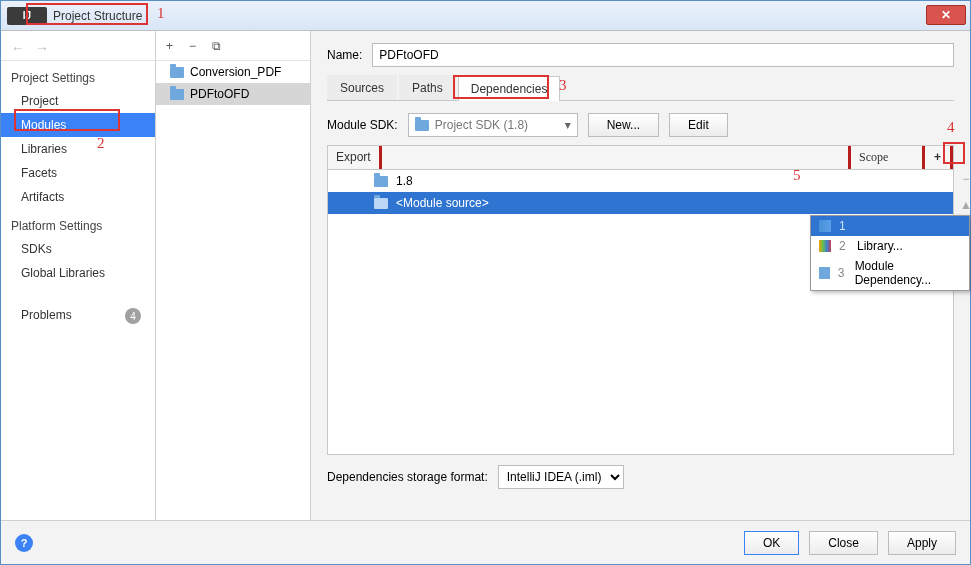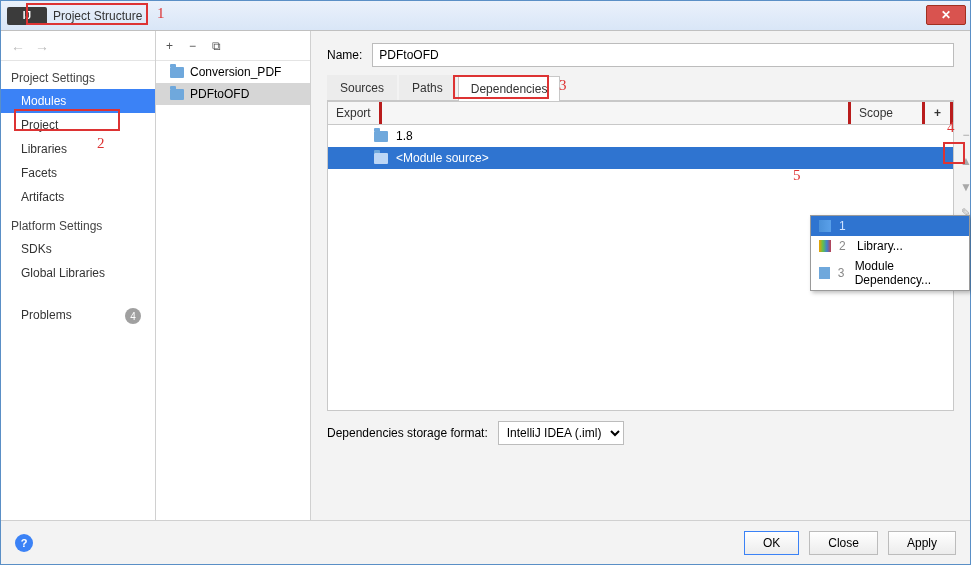--- a/index.html
+++ b/index.html
@@ -47,21 +47,21 @@
   .sdk-select { display:inline-flex; align-items:center; gap:6px; border:1px solid #bcbcbc; background:#fff; height:24px; padding:0 6px; min-width:170px; color:#777; }
   .sdk-select .foldericon { background:#6fa8dc; }
   .sdk-select:after { content:"▾"; margin-left:auto; color:#666; }
   .btn { height:24px; padding:0 18px; border:1px solid #bcbcbc; background:linear-gradient(#fff,#ececec); cursor:pointer; }
 
   .tablewrap { margin:0 16px; border:1px solid #c8c8c8; background:#fff; height:310px; display:flex; flex-direction:column; position:relative; }
   .thead { display:flex; border-bottom:1px solid #c8c8c8; background:#f6f6f6; }
   .th { padding:4px 8px; border-right:3px solid #b91c1c; color:#333; }
   .th.export { flex:0 0 48px; text-align:left; }
   .th.spacer { flex:1; }
-  .th.scope { flex:0 0 74px; }
+  .th.scope { flex:0 0 74px;font-family:Liberation Serif, serif; }
   .th.plus { flex:0 0 28px; text-align:center; font-weight:bold; cursor:pointer; }
   .tbody { flex:1; overflow:auto; position:relative; }
   .trow { display:flex; align-items:center; height:22px; padding:0 6px 0 46px; }
   .trow .foldericon { margin-right:8px; }
   .trow.sel { background:#2f74d0; color:#fff; }
   .trow.sel .foldericon { background:#bcd6f5; }
   .sidegutter { position:absolute; right:-24px; top:26px; width:22px; display:flex; flex-direction:column; align-items:center; gap:12px; color:#a8a8a8; }
   .sidegutter span { cursor:default; }
 
   .storagerow { margin:10px 16px 0 16px; display:flex; align-items:center; gap:10px; }
@@ -99,22 +99,22 @@
 
   <div class="body">
 
     <div class="leftnav">
       <div class="navheader">
         <span class="arrow">←</span>
         <span class="arrow">→</span>
       </div>
 
       <div class="navgroup-title">Project Settings</div>
+      <div class="navitem">Project</div>
       <div class="navitem selected">Modules</div>
-      <div class="navitem">Project</div>
       <div class="navitem">Libraries</div>
       <div class="navitem">Facets</div>
       <div class="navitem">Artifacts</div>
 
       <div class="navgroup-title">Platform Settings</div>
       <div class="navitem">SDKs</div>
       <div class="navitem">Global Libraries</div>
 
       <div style="height:18px"></div>
       <div class="navitem">
@@ -148,20 +148,29 @@
         <span>Name:</span>
         <input type="text" value="PDFtoOFD" style="">
       </div>
 
       <div class="tabs">
         <div class="tab">Sources</div>
         <div class="tab">Paths</div>
         <div class="tab active">Dependencies</div>
       </div>
 
+      <div class="sdkrow">
+        <span>Module SDK:</span>
+        <span class="sdk-select">
+          <span class="foldericon"></span>
+          <span>Project SDK (1.8)</span>
+        </span>
+        <button class="btn">New...</button>
+        <button class="btn">Edit</button>
+      </div>
 
       <div class="tablewrap">
         <div class="thead">
           <div class="th export">Export</div>
           <div class="th spacer"></div>
           <div class="th scope">Scope</div>
           <div class="th plus">+</div>
         </div>
         <div class="tbody">
           <div class="trow">

